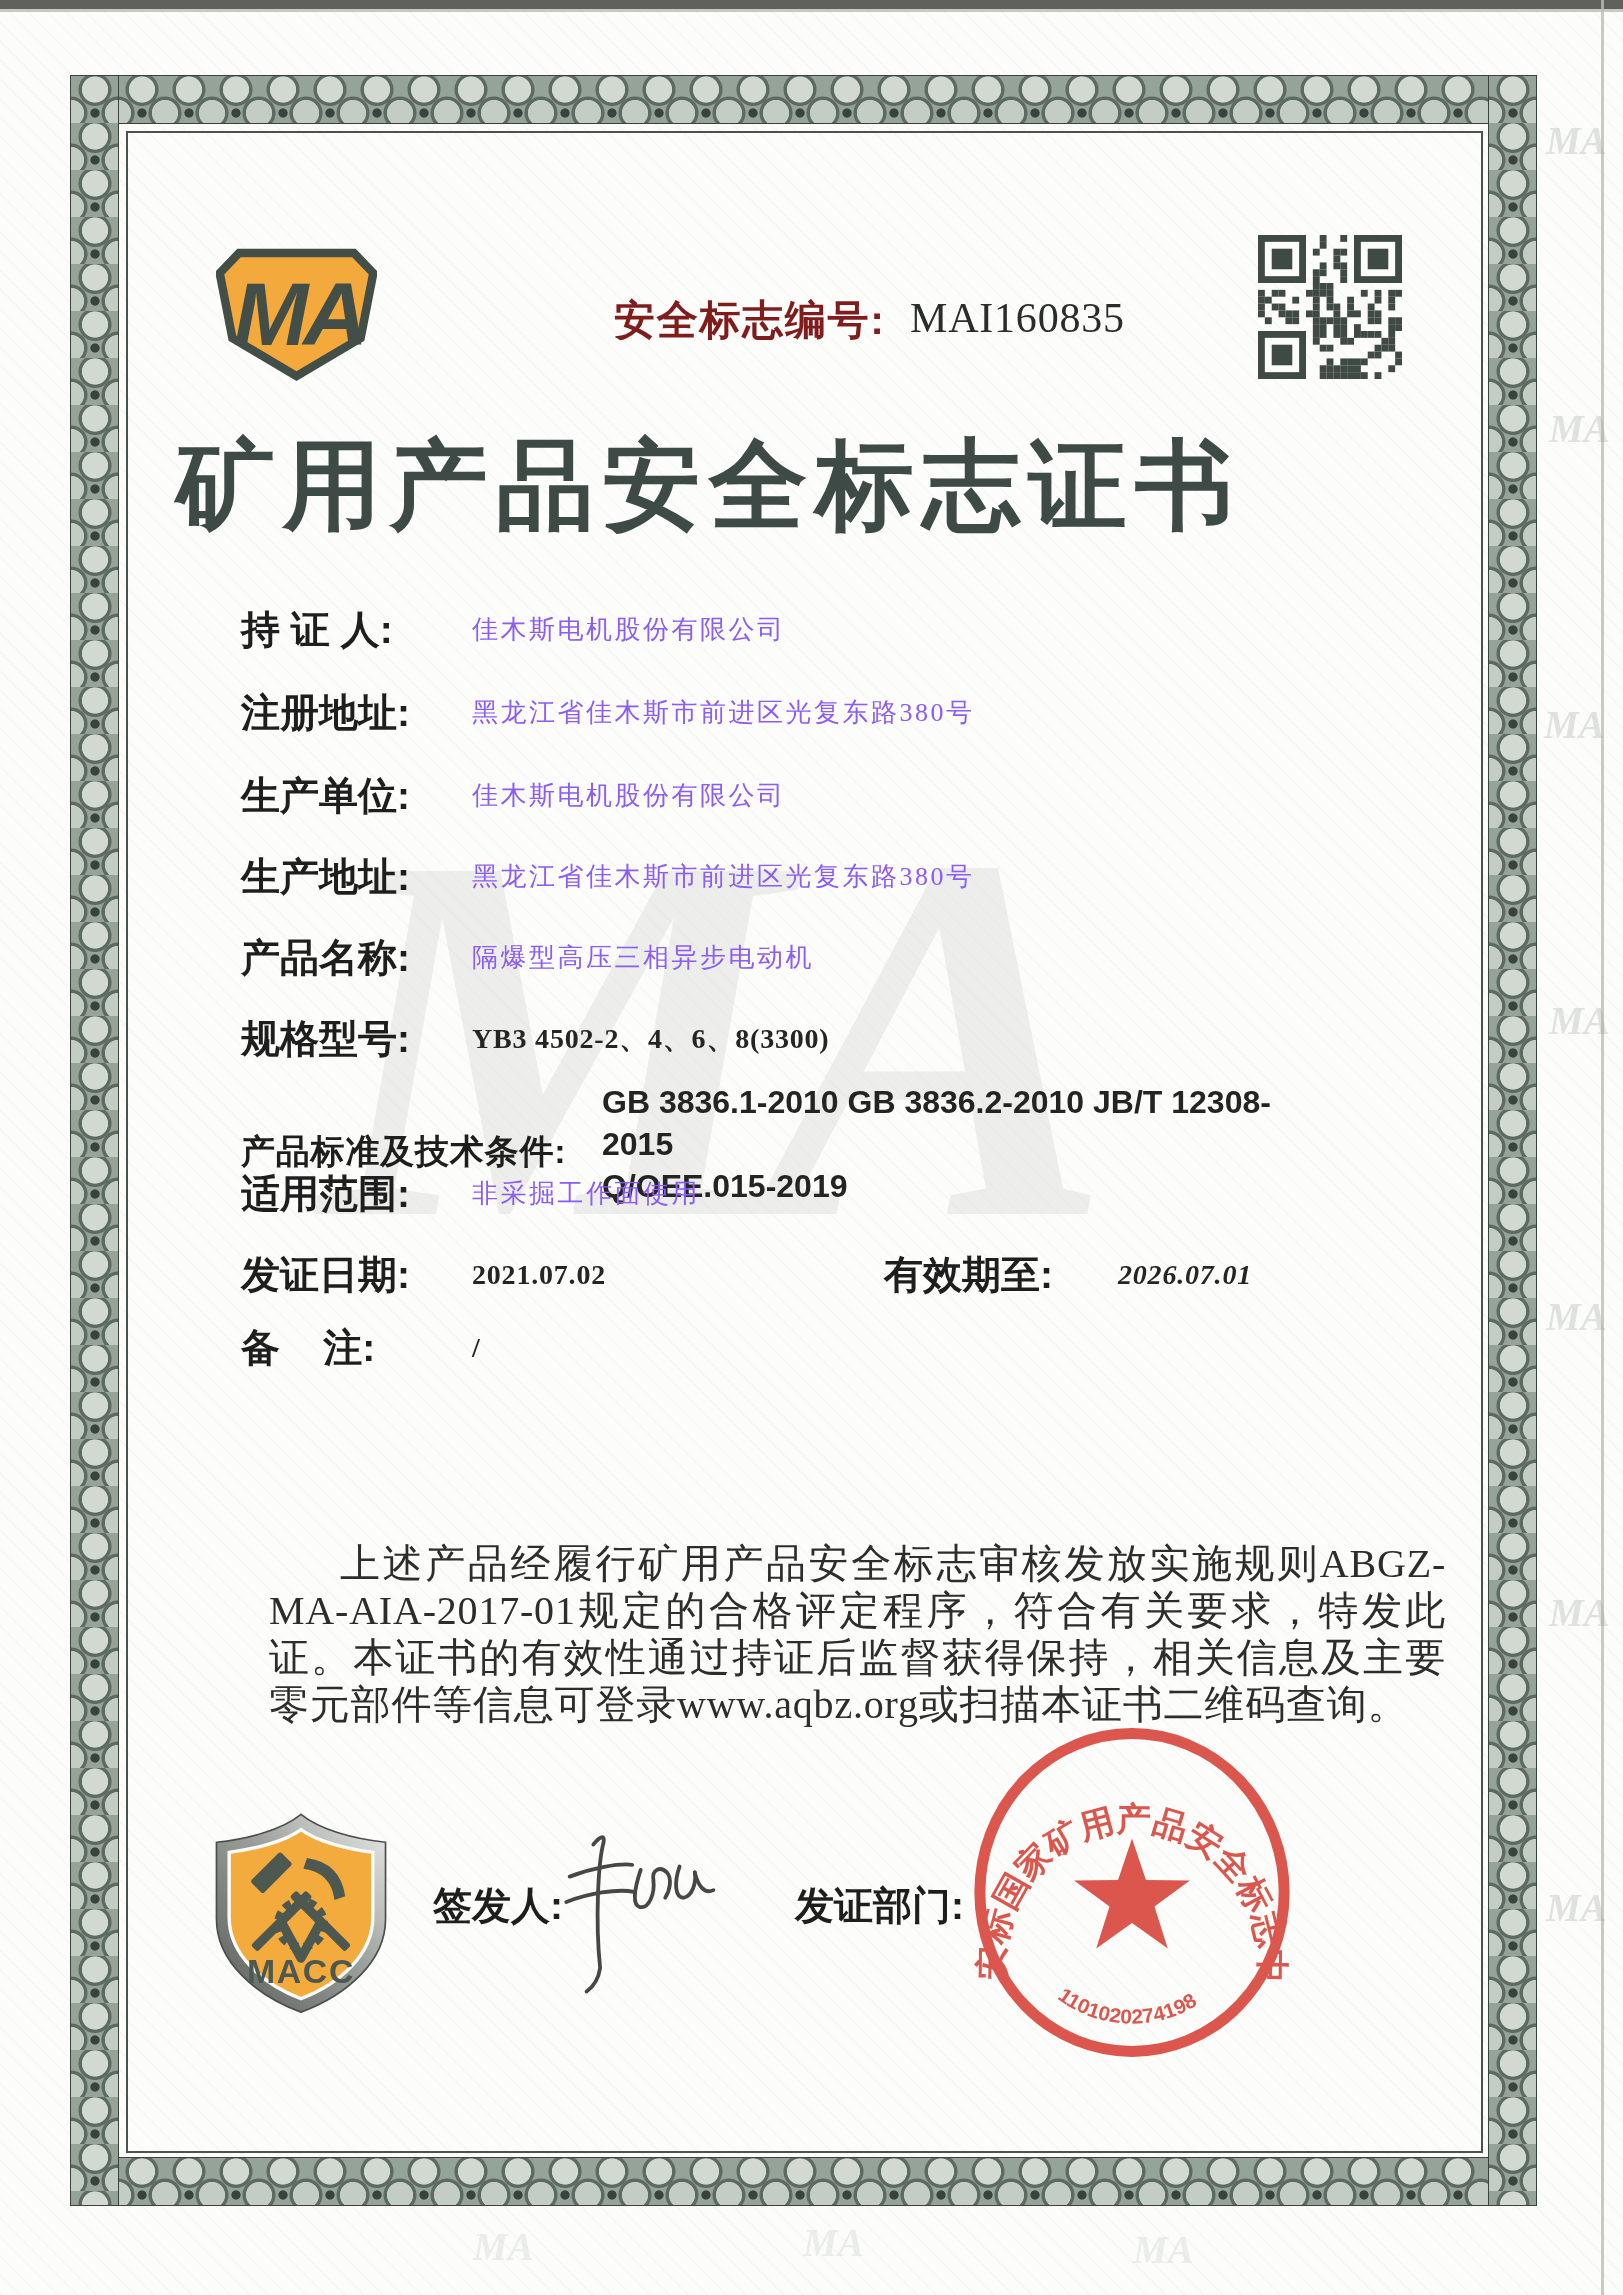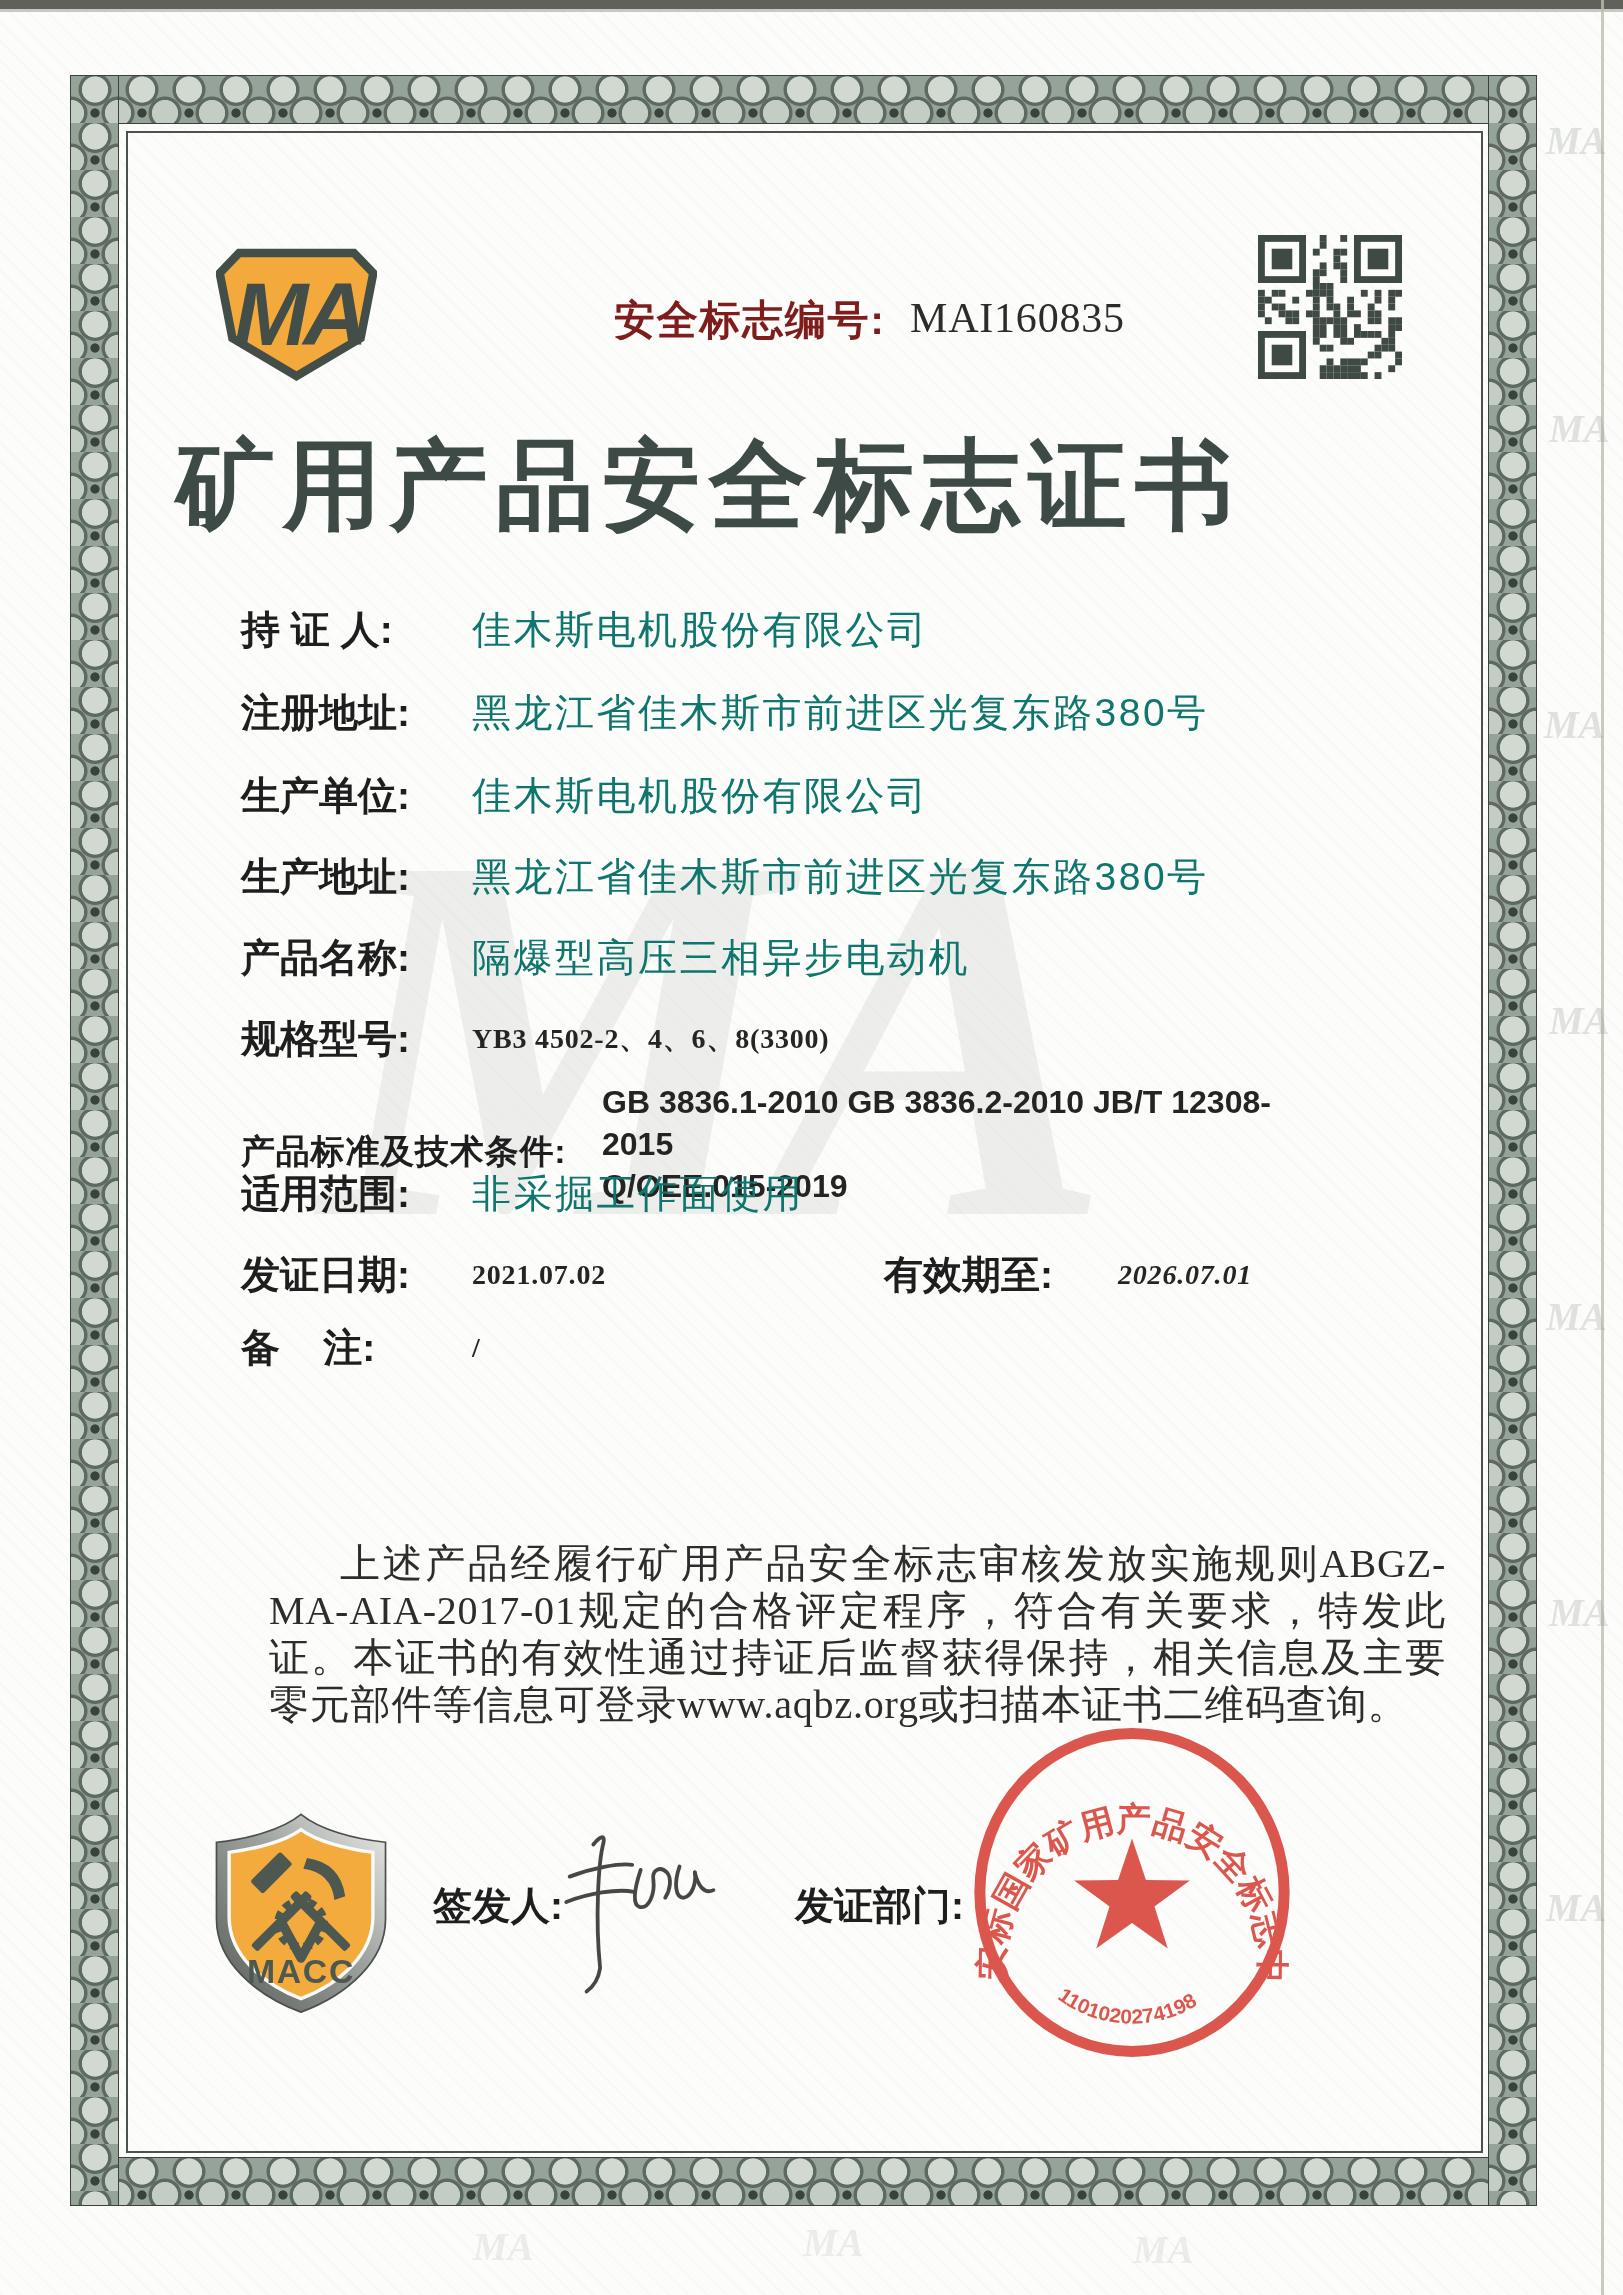--- a/index.html
+++ b/index.html
@@ -59,21 +59,21 @@
     position:absolute;left:129px;top:421px;width:1160px;text-align:center;
     font-family:"Liberation Serif",serif;font-weight:900;font-size:98px;
     letter-spacing:8.5px;color:#3e4a46;z-index:1;
   }
 
   
   .row{position:absolute;left:0;width:1322px;height:54px;line-height:54px;z-index:1;}
   .flabel{position:absolute;left:241px;font-size:39px;font-weight:bold;color:#1e1e1e;white-space:pre;}
   .flabel.small{font-size:34px;letter-spacing:0.8px;margin-top:36px;}
   .fvalue{position:absolute;left:472px;white-space:pre;}
-  .vcn{font-size:39px;letter-spacing:2.5px;color:#0f766e;font-weight:500;}
+  .vcn{font-size:26px;letter-spacing:2.5px;color:#8b5cf6;font-weight:500;font-family:Liberation Serif, serif;}
   .vnum{font-family:"Liberation Serif",serif;font-size:28px;font-weight:600;color:#252525;letter-spacing:0.8px;}
   .std-block{position:absolute;left:602px;top:-6.8px;line-height:42px;font-family:"Liberation Sans",sans-serif;
     font-size:32px;font-weight:bold;color:#242424;letter-spacing:0;}
   .label2{position:absolute;left:884px;font-size:39px;font-weight:bold;color:#1e1e1e;}
   .value2{position:absolute;left:1118px;font-style:italic;}
 
   .statement{
     position:absolute;left:269px;top:1540px;width:1177px;z-index:1;
     font-family:"Liberation Serif",serif;font-size:40px;line-height:47px;
     color:#2d2d2d;text-indent:71px;letter-spacing:0.8px;text-align:justify;

